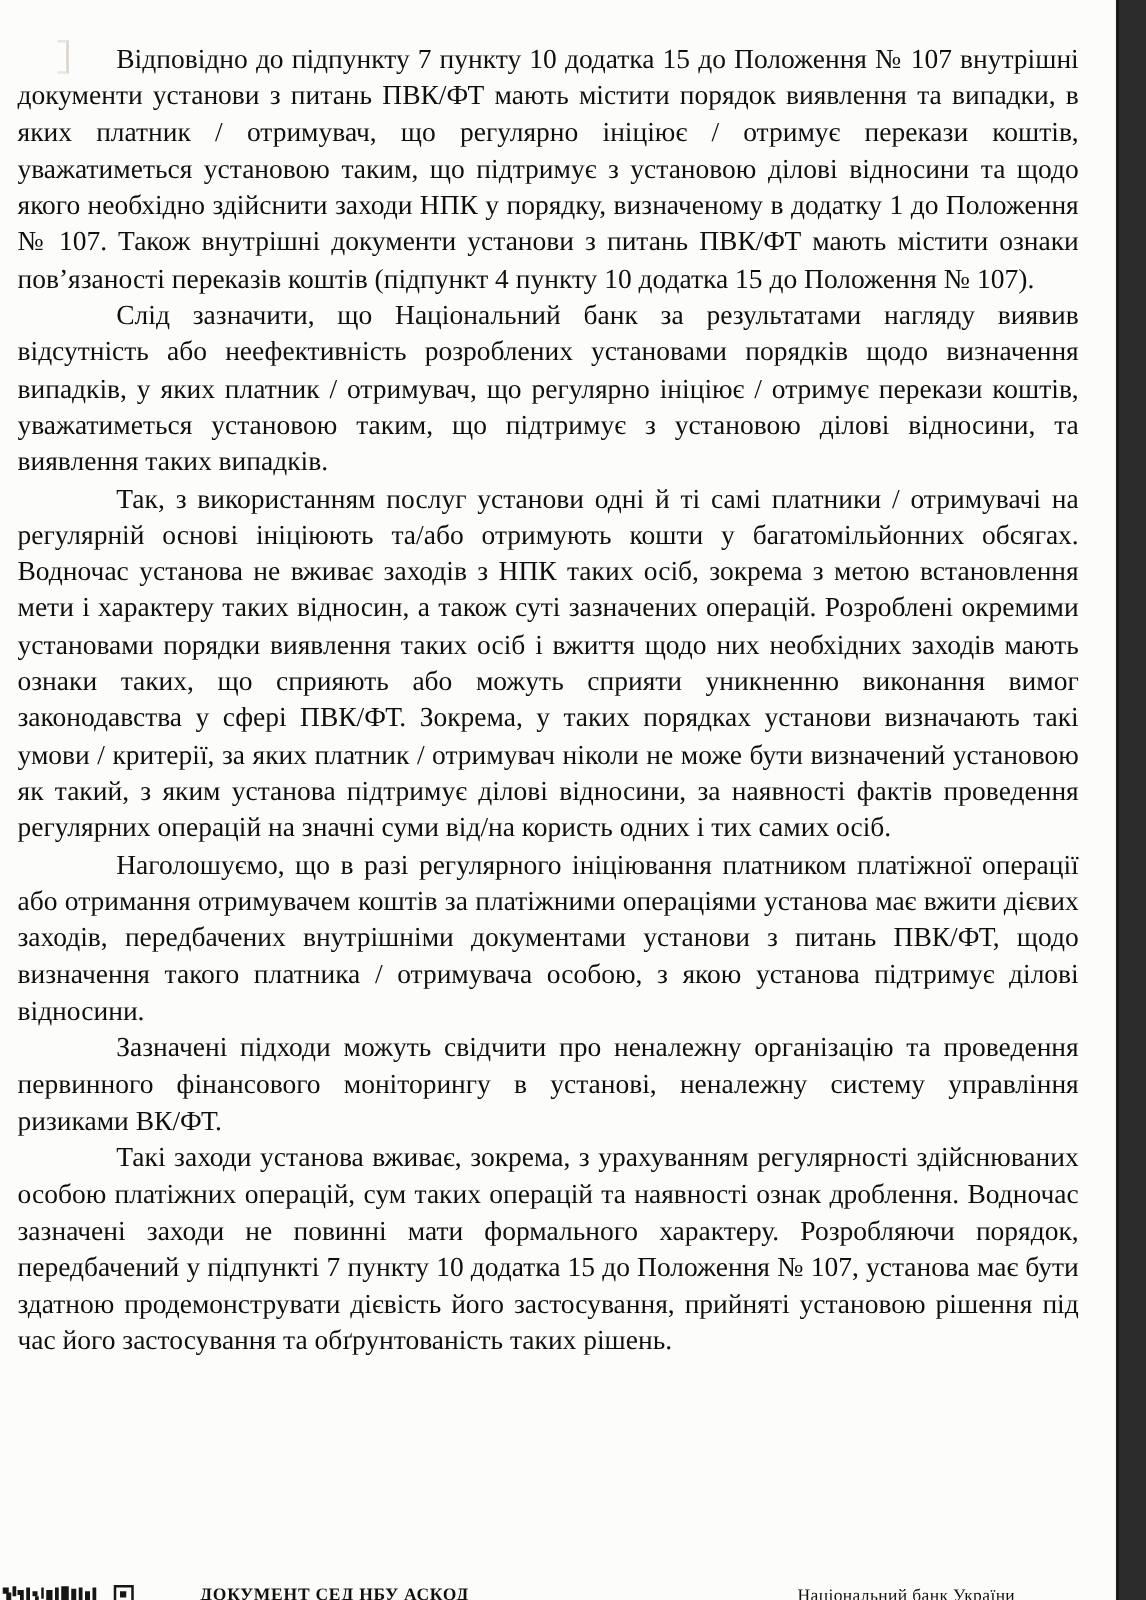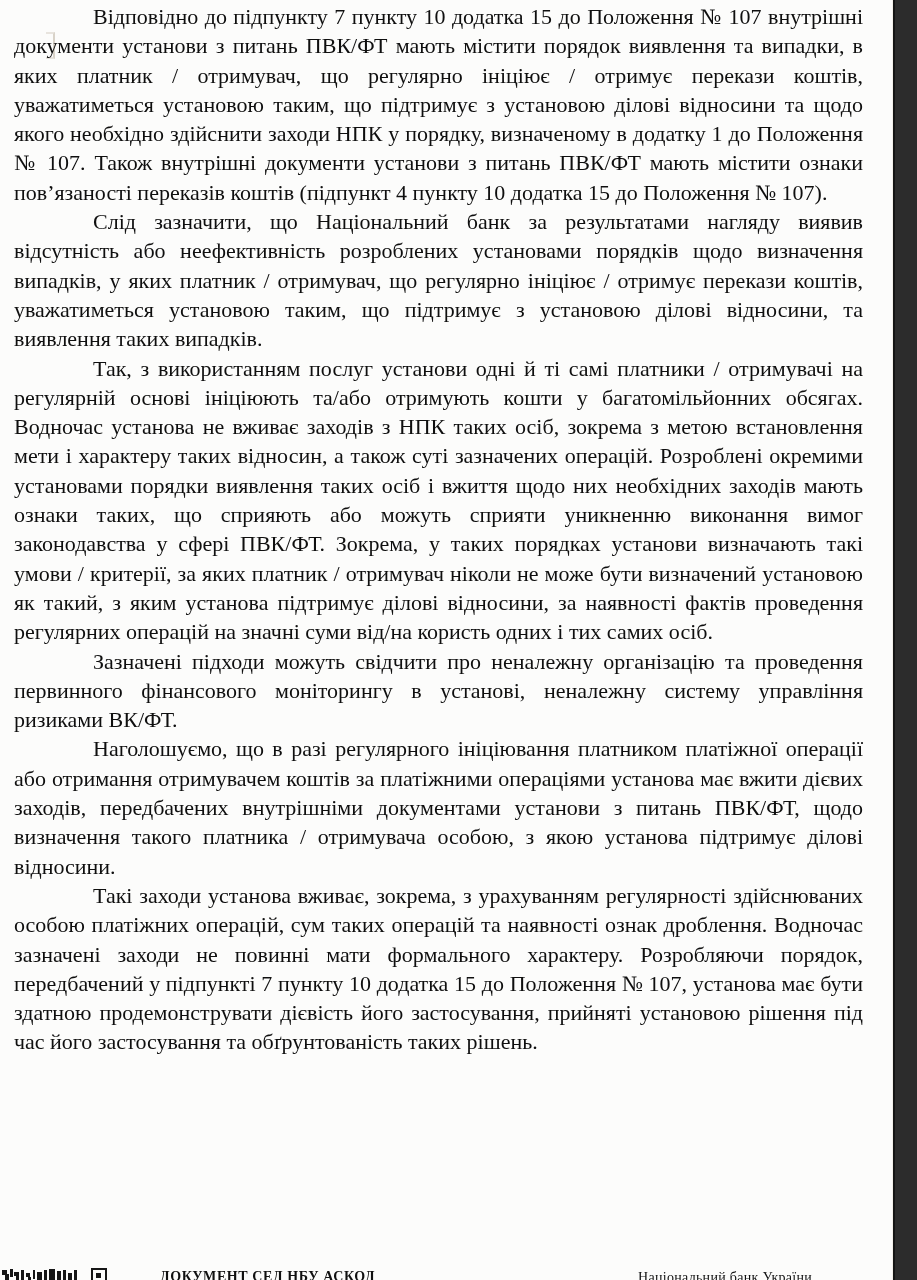--- a/index.html
+++ b/index.html
@@ -5,21 +5,21 @@
   html,body{margin:0;padding:0;}
   .viewport{
     position:relative;
     width:917px;height:1280px;
     background:#fcfcfb;
     overflow:hidden;
     font-family:"Liberation Serif", serif;
   }
   .content{
     position:absolute;
-    left:14px;top:2px;width:849px;
+    left:14px;top:32px;width:849px;
     color:#0f0f0f;
     font-size:22px;
     line-height:29.3px;
     text-align:justify;
     text-justify:inter-word;
   }
   .content p{margin:0;text-indent:79px;}
   
   .artifact{
     position:absolute;left:46px;top:32px;width:7px;height:23px;
@@ -55,22 +55,22 @@
 <body>
 
 <div class="viewport">
 
   <div class="artifact"></div>
 
   <div class="content">
     <p>Відповідно до підпункту 7 пункту 10 додатка 15 до Положення № 107 внутрішні документи установи з питань ПВК/ФТ мають містити порядок виявлення та випадки, в яких платник / отримувач, що регулярно ініціює / отримує перекази коштів, уважатиметься установою таким, що підтримує з установою ділові відносини та щодо якого необхідно здійснити заходи НПК у порядку, визначеному в додатку 1 до Положення № 107. Також внутрішні документи установи з питань ПВК/ФТ мають містити ознаки пов’язаності переказів коштів (підпункт 4 пункту 10 додатка 15 до Положення № 107).</p>
     <p>Слід зазначити, що Національний банк за результатами нагляду виявив відсутність або неефективність розроблених установами порядків щодо визначення випадків, у яких платник / отримувач, що регулярно ініціює / отримує перекази коштів, уважатиметься установою таким, що підтримує з установою ділові відносини, та виявлення таких випадків.</p>
     <p>Так, з використанням послуг установи одні й ті самі платники / отримувачі на регулярній основі ініціюють та/або отримують кошти у багатомільйонних обсягах. Водночас установа не вживає заходів з НПК таких осіб, зокрема з метою встановлення мети і характеру таких відносин, а також суті зазначених операцій. Розроблені окремими установами порядки виявлення таких осіб і вжиття щодо них необхідних заходів мають ознаки таких, що сприяють або можуть сприяти уникненню виконання вимог законодавства у сфері ПВК/ФТ. Зокрема, у таких порядках установи визначають такі умови / критерії, за яких платник / отримувач ніколи не може бути визначений установою як такий, з яким установа підтримує ділові відносини, за наявності фактів проведення регулярних операцій на значні суми від/на користь одних і тих самих осіб.</p>
+    <p>Наголошуємо, що в разі регулярного ініціювання платником платіжної операції або отримання отримувачем коштів за платіжними операціями установа має вжити дієвих заходів, передбачених внутрішніми документами установи з питань ПВК/ФТ, щодо визначення такого платника / отримувача особою, з якою установа підтримує ділові відносини.</p>
     <p>Зазначені підходи можуть свідчити про неналежну організацію та проведення первинного фінансового моніторингу в установі, неналежну систему управління ризиками ВК/ФТ.</p>
-    <p>Наголошуємо, що в разі регулярного ініціювання платником платіжної операції або отримання отримувачем коштів за платіжними операціями установа має вжити дієвих заходів, передбачених внутрішніми документами установи з питань ПВК/ФТ, щодо визначення такого платника / отримувача особою, з якою установа підтримує ділові відносини.</p>
     <p>Такі заходи установа вживає, зокрема, з урахуванням регулярності здійснюваних особою платіжних операцій, сум таких операцій та наявності ознак дроблення. Водночас зазначені заходи не повинні мати формального характеру. Розробляючи порядок, передбачений у підпункті 7 пункту 10 додатка 15 до Положення № 107, установа має бути здатною продемонструвати дієвість його застосування, прийняті установою рішення під час його застосування та обґрунтованість таких рішень.</p>
   </div>
 
   <div class="footer-barcode">
     <svg width="118" height="20" viewBox="0 0 118 20" xmlns="http://www.w3.org/2000/svg">
       <g fill="#161616">
         <rect x="0" y="2" width="5" height="5"></rect>
         <rect x="3" y="6" width="4" height="6"></rect>
         <rect x="8" y="1" width="3" height="8"></rect>
         <rect x="12" y="4" width="5" height="4"></rect>

